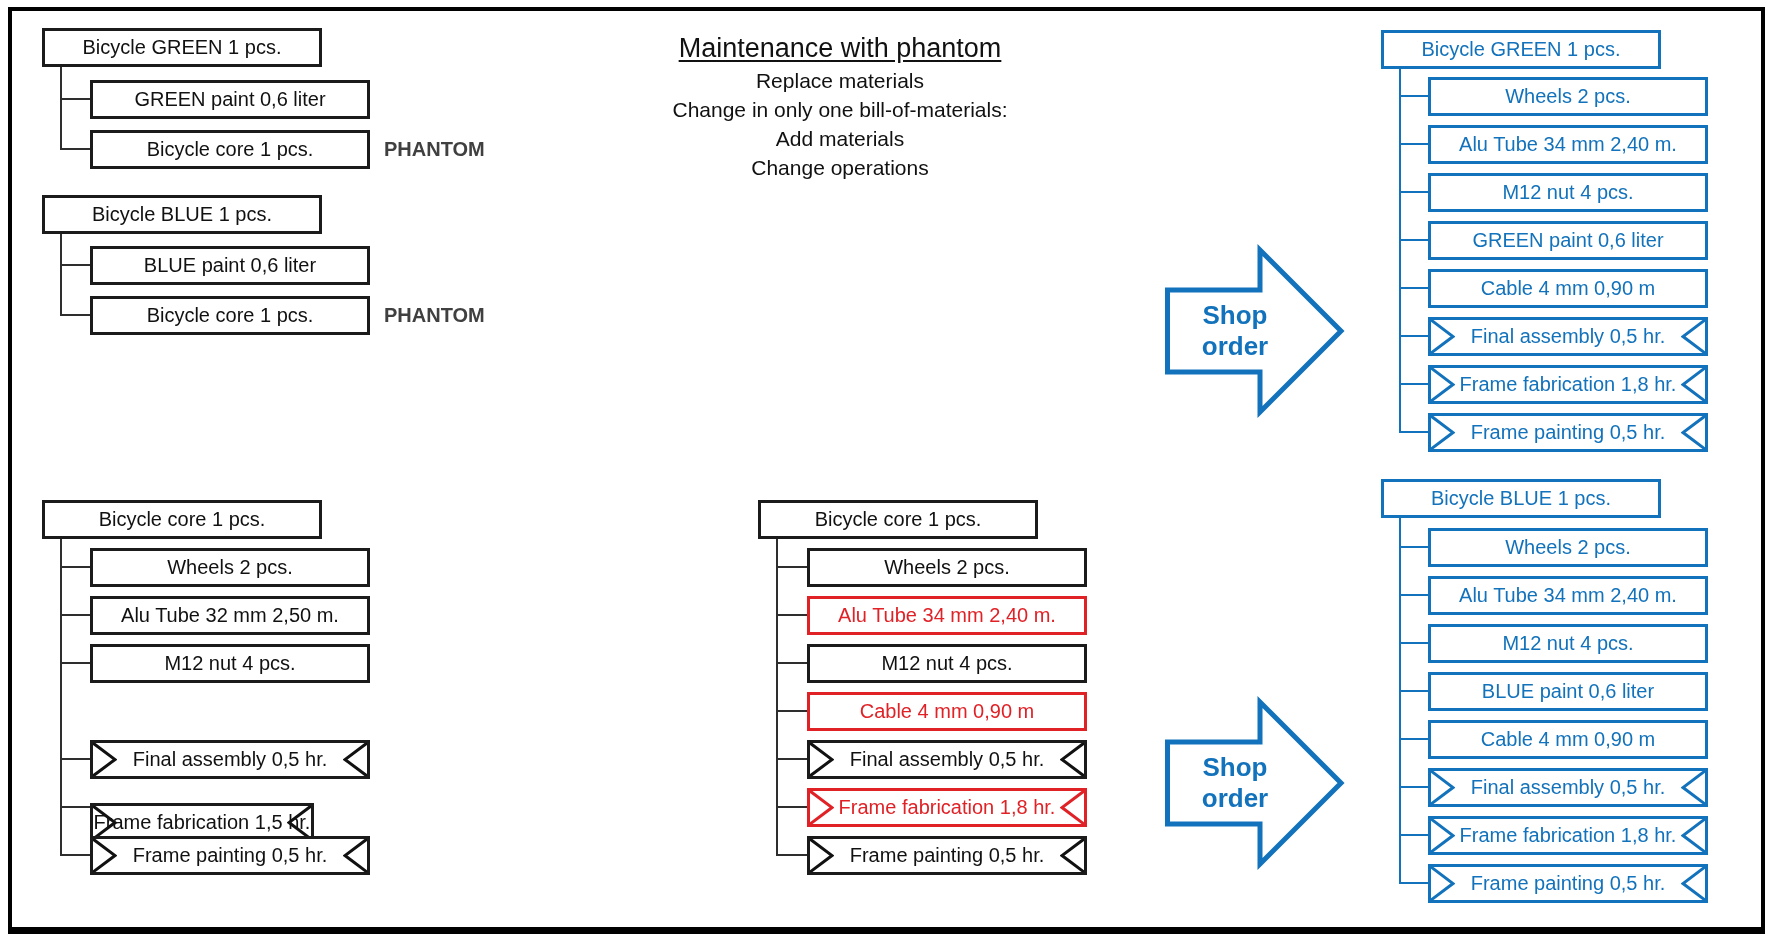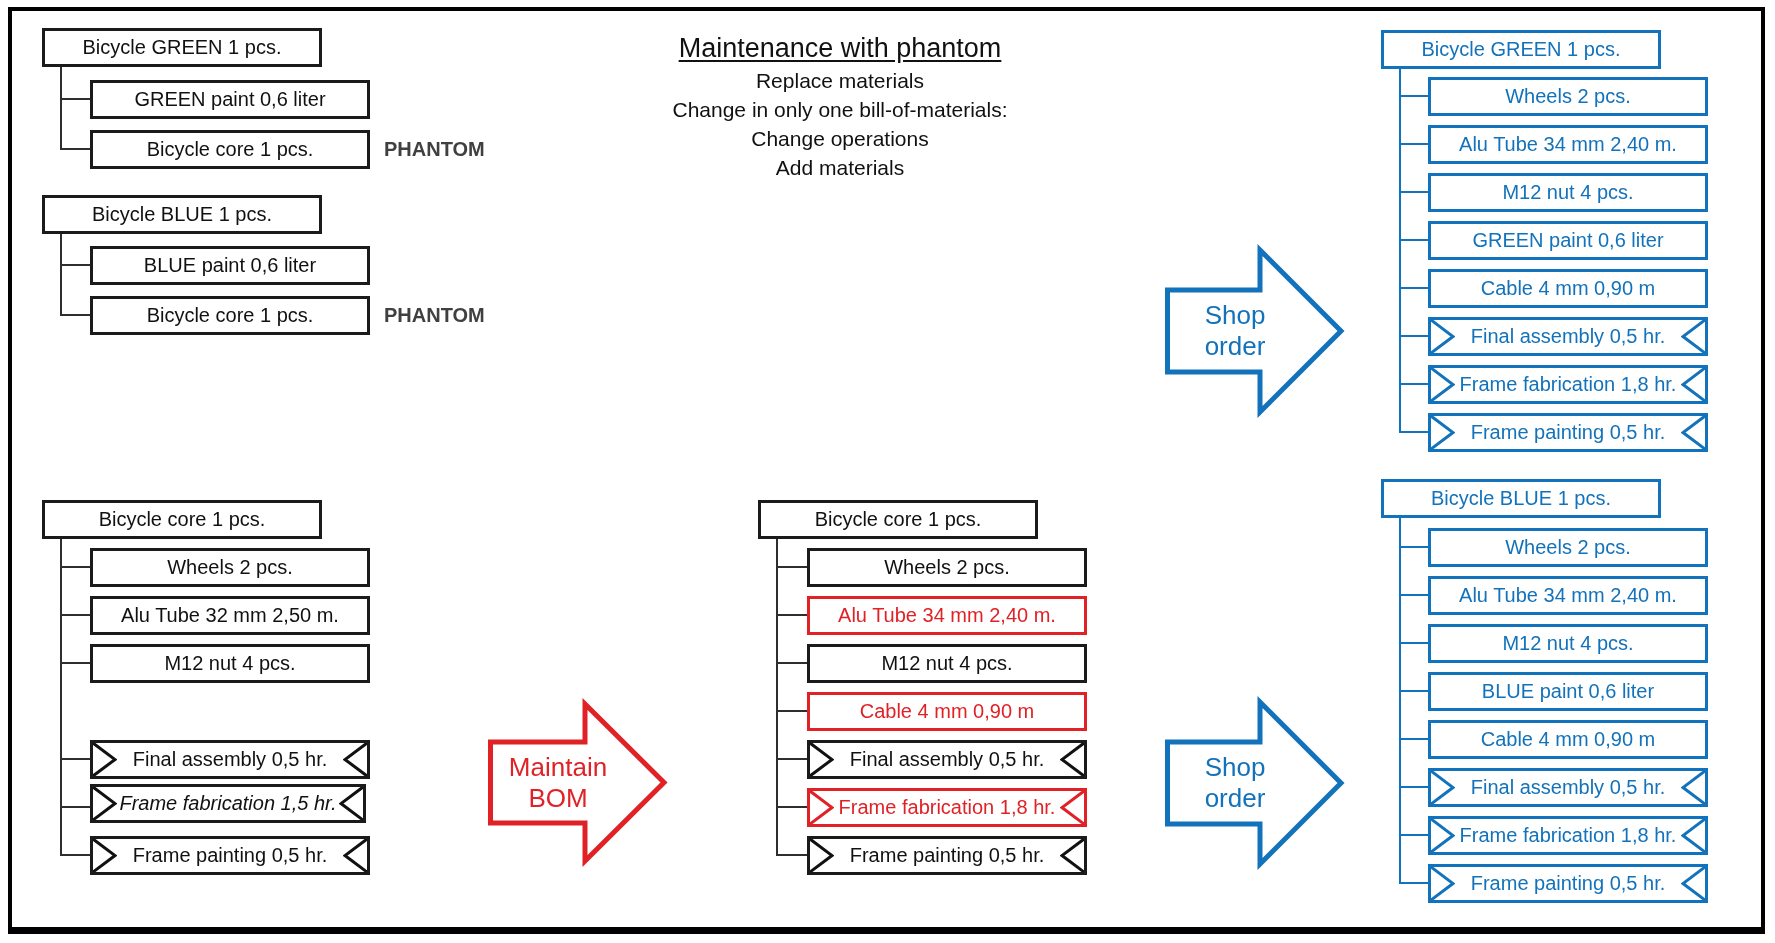--- a/index.html
+++ b/index.html
@@ -51,59 +51,50 @@
   }
 
   
   .block-arrow { position: absolute; }
   .block-arrow svg { position: absolute; left: 0; top: 0; width: 100%; height: 100%; overflow: visible; }
   .block-arrow.red  { color: var(--red); }
   .block-arrow.blue { color: var(--blue); }
   .arrow-text {
     position: absolute; left: 0; top: 0; width: 140px; height: 100%;
     display: flex; flex-direction: column; justify-content: center; align-items: center;
-    font-size: 26px; line-height: 31px; text-align: center;
+    font-size: 26px; line-height: 31px; text-align: center; font-weight: bold;
   }
 </style>
 </head>
 <body>
 
 <div class="canvas">
 
   <div class="frame"></div>
 
   <div class="title-block">
     <div class="title">Maintenance with phantom</div>
     <div class="subline">Replace materials</div>
     <div class="subline">Change in only one bill-of-materials:</div>
+    <div class="subline">Add materials</div>
     <div class="subline">Change operations</div>
-    <div class="subline">Add materials</div>
   </div>
 
   <div class="tree"></div>
 
   <div class="tree"></div>
 
   <div class="tree"></div>
 
   <div class="tree"></div>
 
   <div class="tree"></div>
 
   <div class="tree"></div>
 
-  <div class="block-arrow red" style="left:488px; top:700px; width:180px; height:165px;">
-    <svg viewBox="0 0 180 165" preserveAspectRatio="none">
-      <polygon points="2.5,42 97,42 97,4 176,82.5 97,161 97,123 2.5,123" fill="#ffffff" stroke="currentColor" stroke-width="5" stroke-linejoin="miter"></polygon>
-    </svg>
-    <div class="arrow-text">
-      <div>Maintain</div>
-      <div>BOM</div>
-    </div>
-  </div>
 
   <div class="block-arrow blue" style="left:1165px; top:246px; width:180px; height:170px;">
     <svg viewBox="0 0 180 170" preserveAspectRatio="none">
       <polygon points="2.5,44 95,44 95,4 176,85 95,166 95,126 2.5,126" fill="#ffffff" stroke="currentColor" stroke-width="5" stroke-linejoin="miter"></polygon>
     </svg>
     <div class="arrow-text">
       <div>Shop</div>
       <div>order</div>
     </div>
   </div>
@@ -164,21 +155,21 @@
     <div class="box" style="left: 90px; top: 740px; width: 280px; height: 39px;">
       <svg class="chev chev-l" viewBox="0 0 24 33" preserveAspectRatio="none">
         <path d="M0 0 L22 16.5 L0 33" fill="none" stroke="currentColor" stroke-width="3"></path>
       </svg>
       <span>Final assembly 0,5 hr.</span>
       <svg class="chev chev-r" viewBox="0 0 24 33" preserveAspectRatio="none">
         <path d="M24 0 L2 16.5 L24 33" fill="none" stroke="currentColor" stroke-width="3"></path>
       </svg>
     </div>
     <div class="hline black" style="left: 60px; top: 806px; width: 30px; height: 2px;"></div>
-    <div class="box" style="left: 90px; top: 784px; width: 276px; height: 39px; font-style: italic;">
+    <div class="box" style="left: 90px; top: 803px; width: 224px; height: 39px;">
       <svg class="chev chev-l" viewBox="0 0 24 33" preserveAspectRatio="none">
         <path d="M0 0 L22 16.5 L0 33" fill="none" stroke="currentColor" stroke-width="3"></path>
       </svg>
       <span>Frame fabrication 1,5 hr.</span>
       <svg class="chev chev-r" viewBox="0 0 24 33" preserveAspectRatio="none">
         <path d="M24 0 L2 16.5 L24 33" fill="none" stroke="currentColor" stroke-width="3"></path>
       </svg>
     </div>
     <div class="hline black" style="left: 60px; top: 854px; width: 30px; height: 2px;"></div>
     <div class="box" style="left: 90px; top: 836px; width: 280px; height: 39px;">

